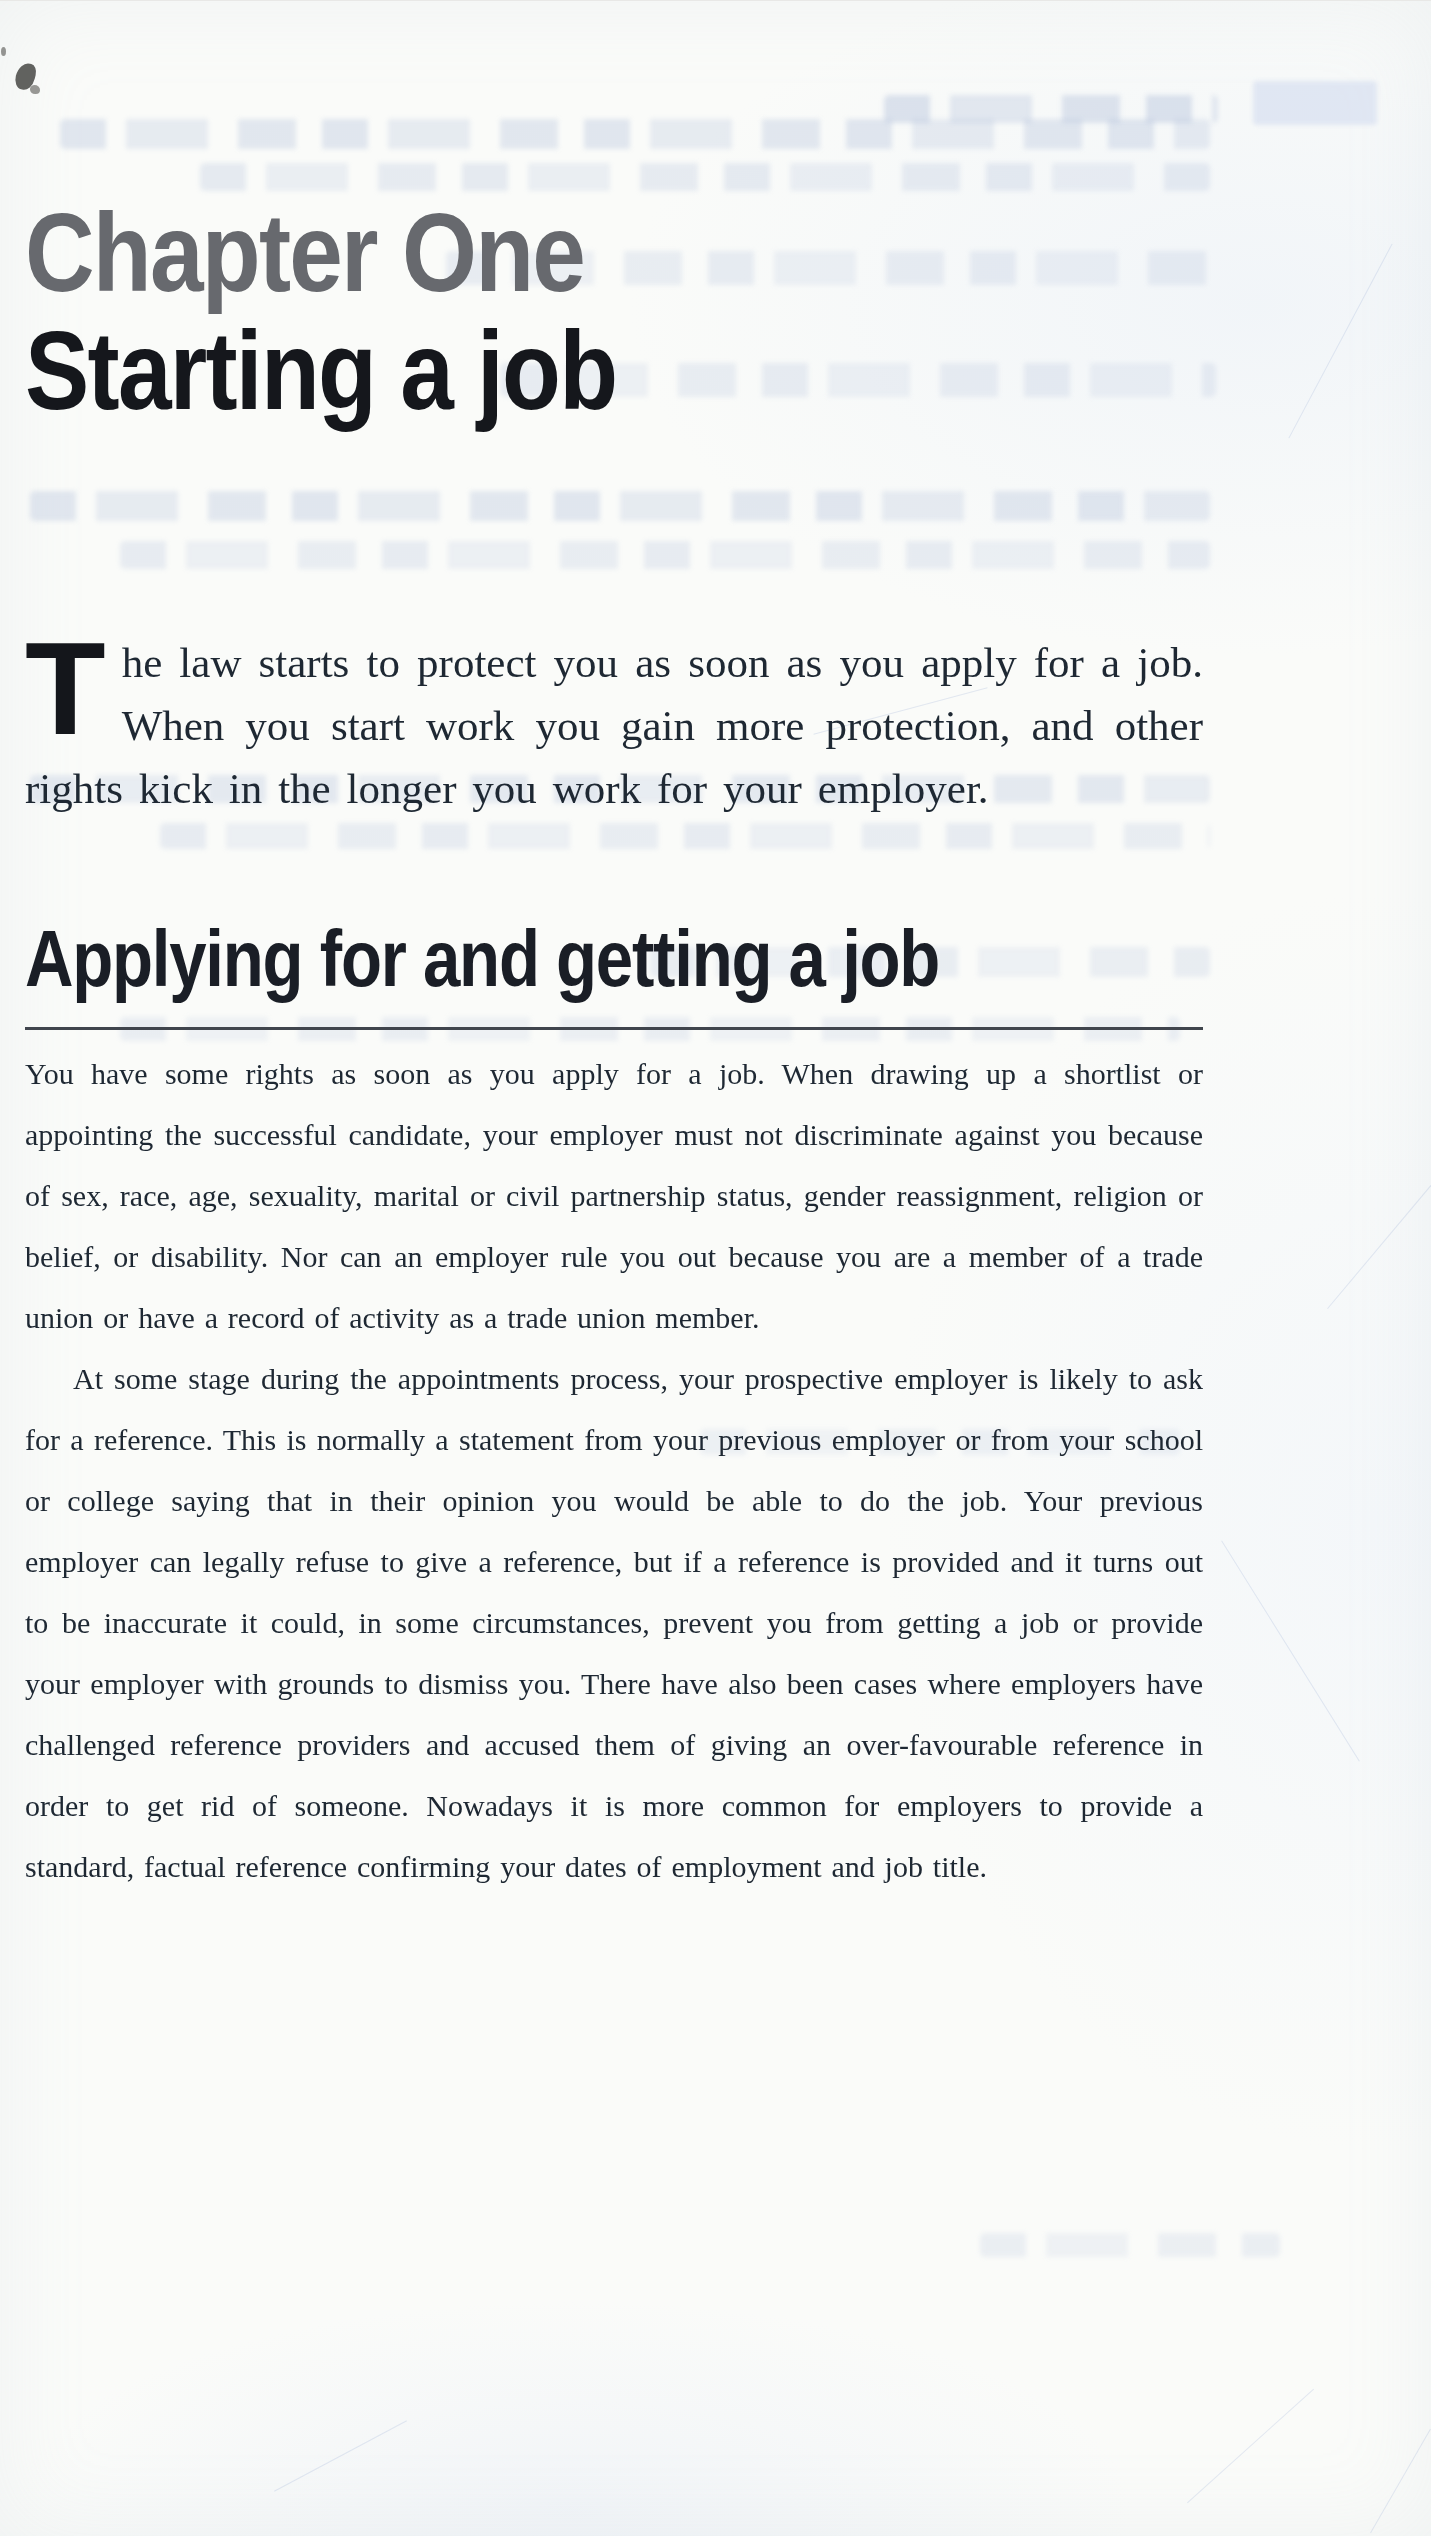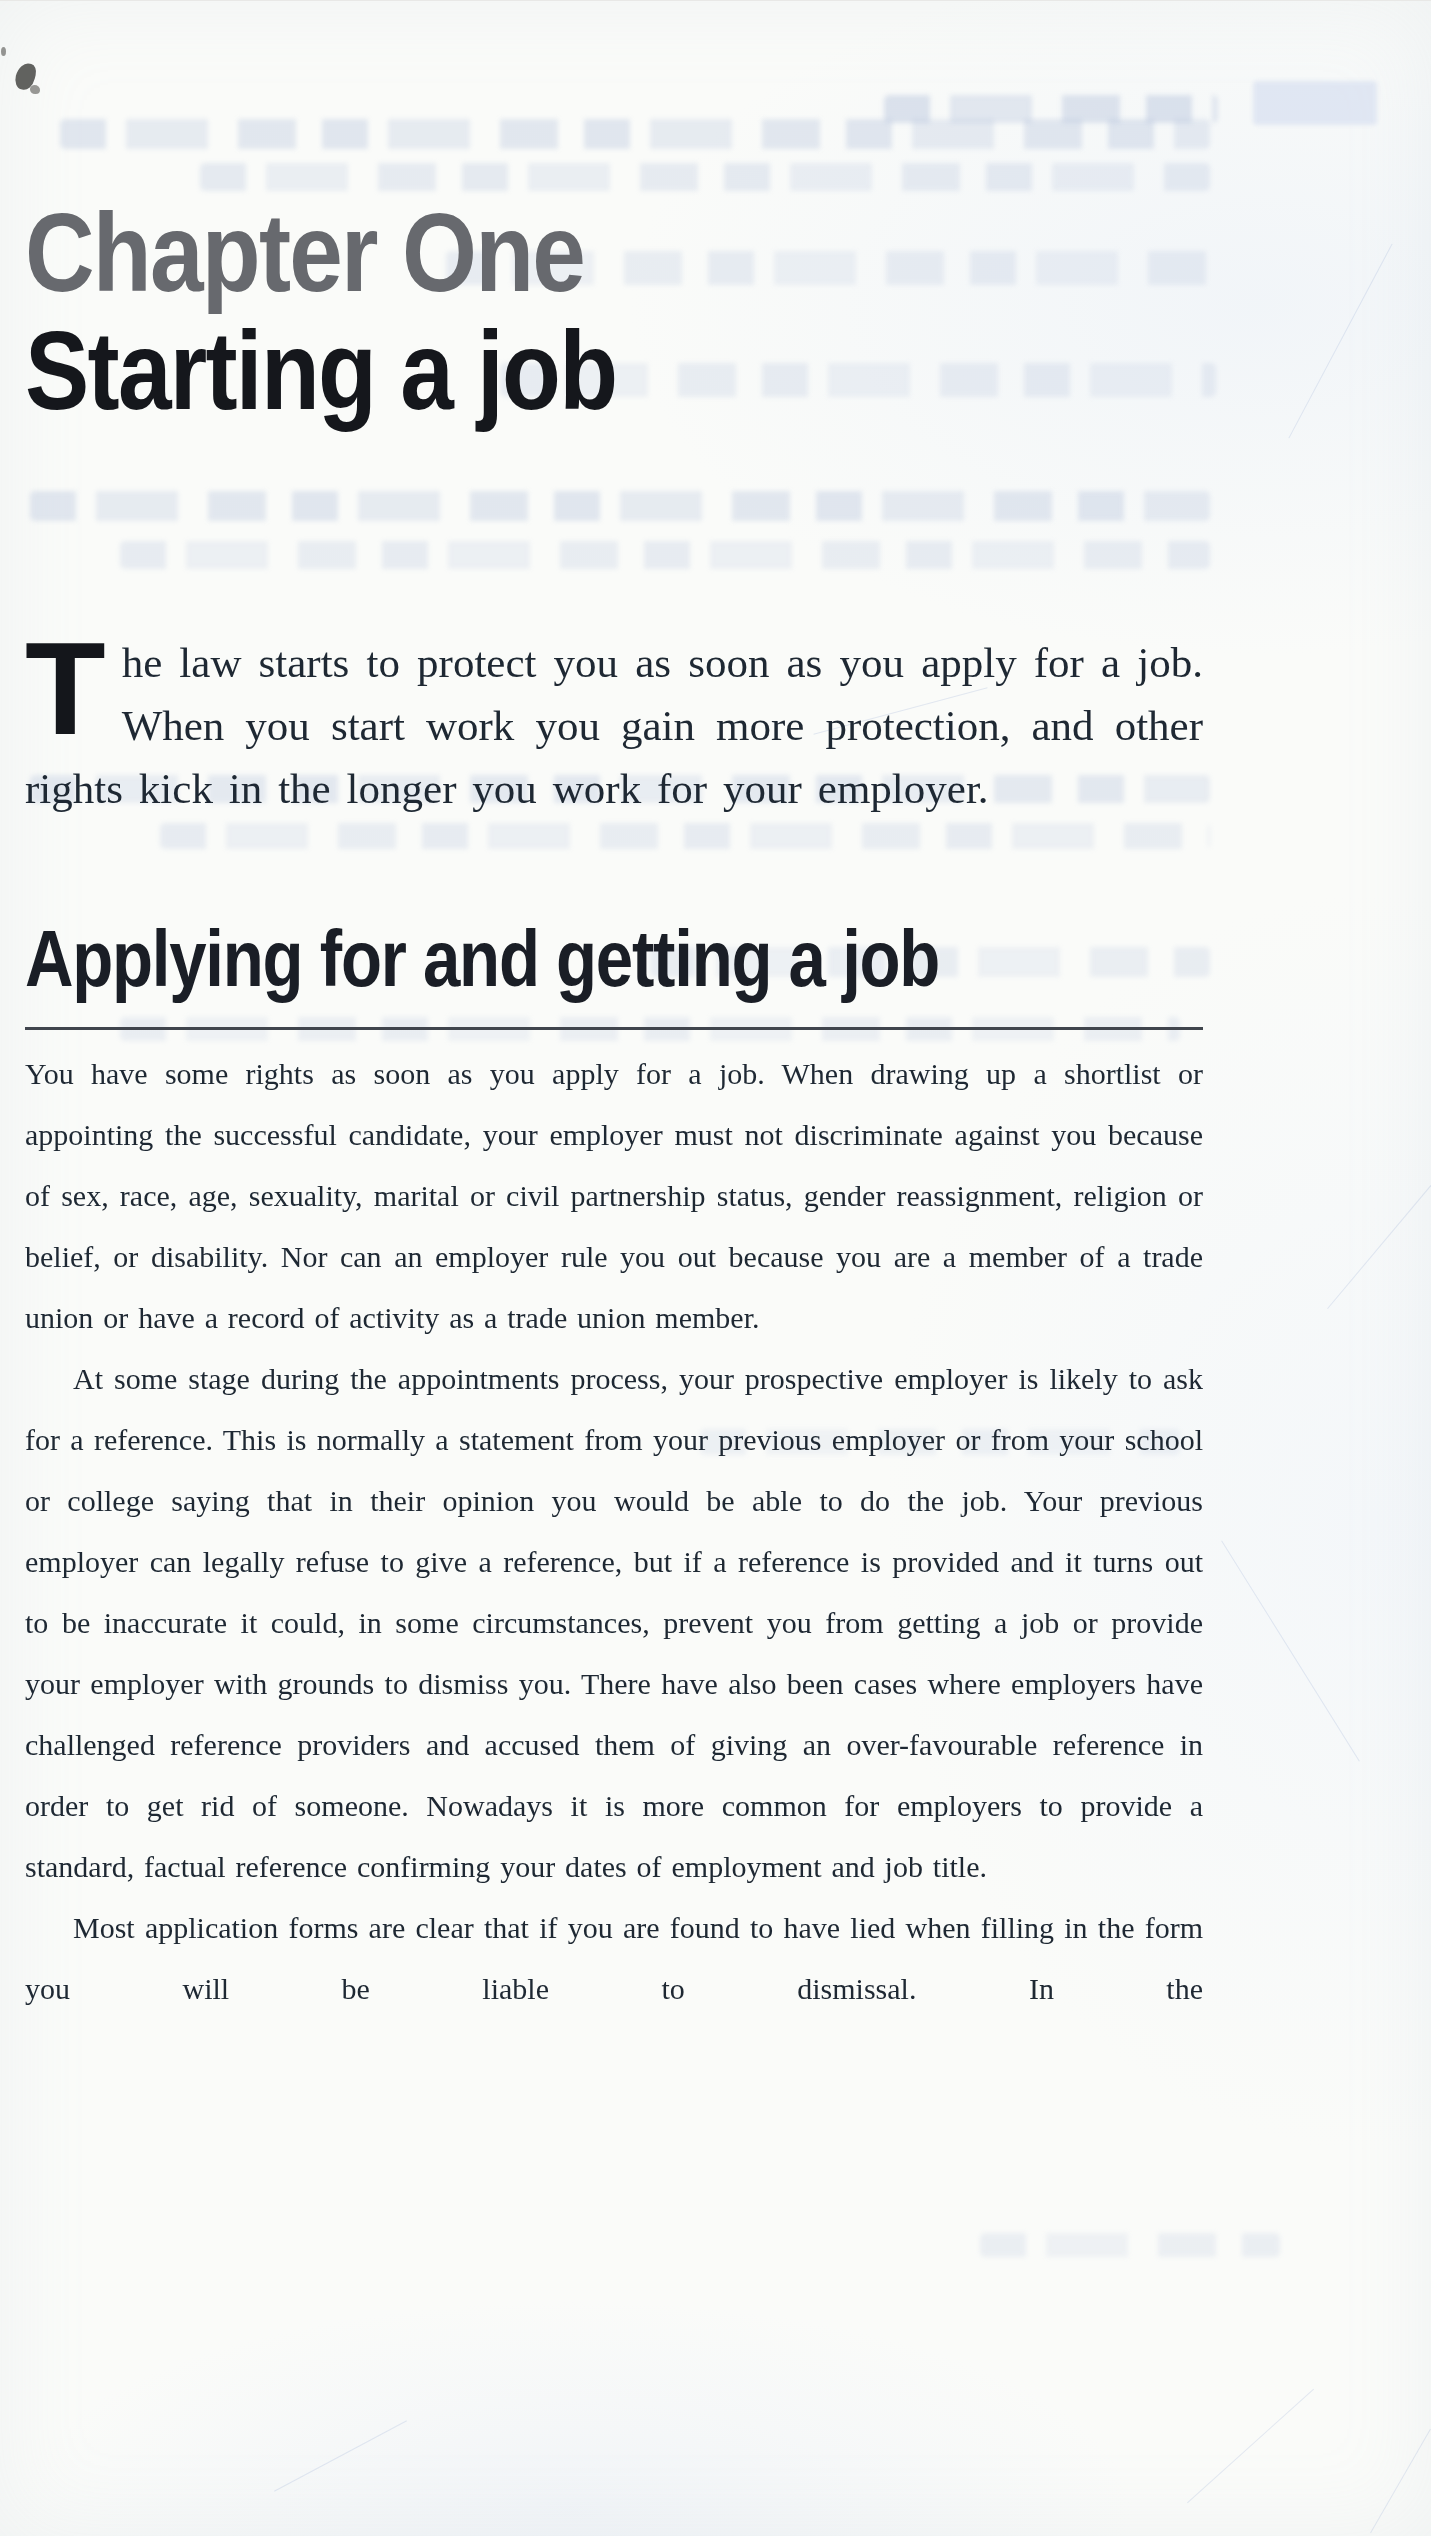--- a/index.html
+++ b/index.html
@@ -133,16 +133,15 @@
   <div class="chapter-title">Starting a job</div>
 
   <p class="intro"><span class="drop-cap">T</span><span>he law starts to protect you as soon as you apply for a job. When you start work you gain more protection, and other rights kick in the longer you work for your employer.</span></p>
 
   <div class="section-heading">Applying for and getting a job</div>
   <div class="section-rule"></div>
 
   <div class="body-copy">
     <p>You have some rights as soon as you apply for a job. When drawing up a shortlist or appointing the successful candidate, your employer must not discriminate against you because of sex, race, age, sexuality, marital or civil partnership status, gender reassignment, religion or belief, or disability. Nor can an employer rule you out because you are a member of a trade union or have a record of activity as a trade union member.</p>
     <p>At some stage during the appointments process, your prospective employer is likely to ask for a reference. This is normally a statement from your previous employer or from your school or college saying that in their opinion you would be able to do the job. Your previous employer can legally refuse to give a reference, but if a reference is provided and it turns out to be inaccurate it could, in some circumstances, prevent you from getting a job or provide your employer with grounds to dismiss you. There have also been cases where employers have challenged reference providers and accused them of giving an over-favourable reference in order to get rid of someone. Nowadays it is more common for employers to provide a standard, factual reference confirming your dates of employment and job title.</p>
-    <p class="continues">Most application forms are clear that if you are found to have lied when filling in the form you will be liable to dismissal. In the</p>
   </div>
 
 </div>
 
 </body></html>

